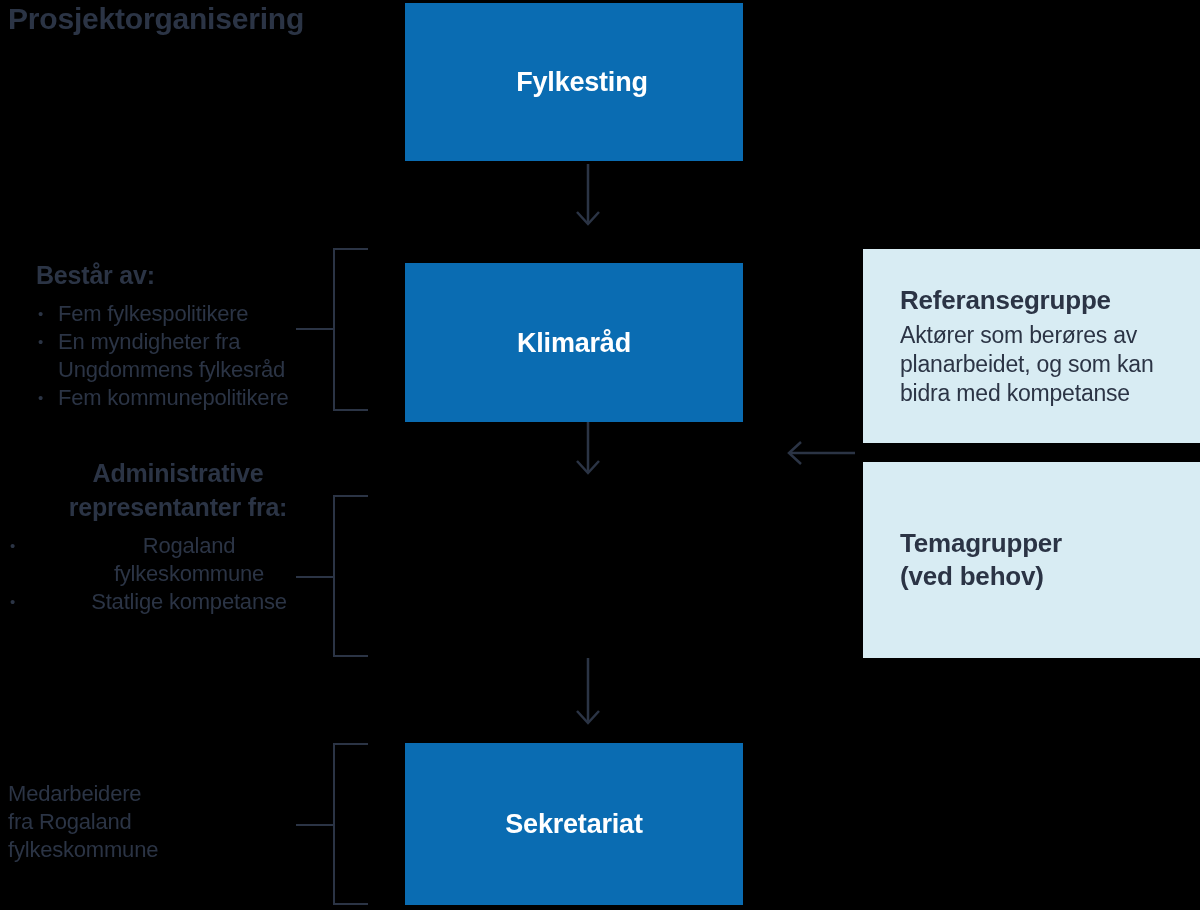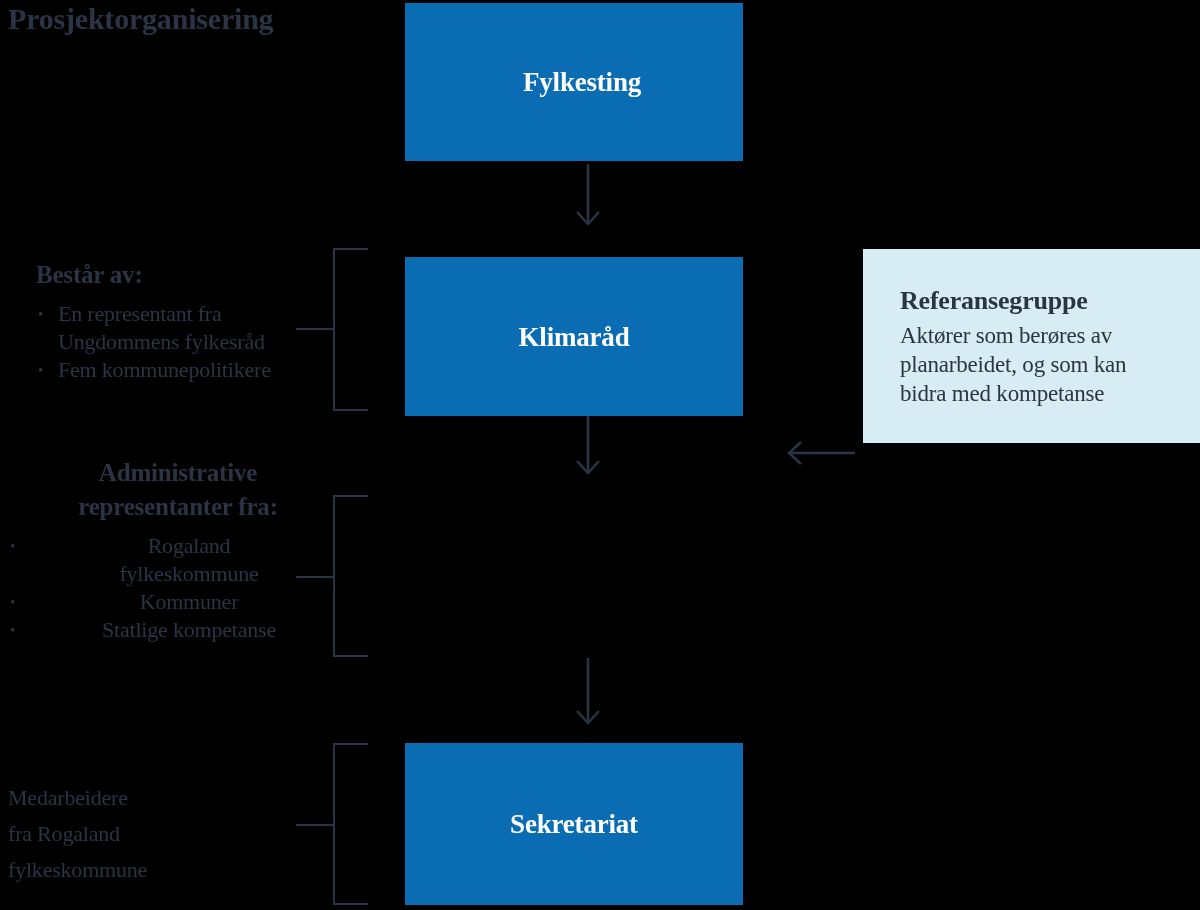--- a/index.html
+++ b/index.html
@@ -6,21 +6,21 @@
     margin: 0;
     padding: 0;
     background: var(--bg, #000);
   }
   .stage {
     position: relative;
     width: 1200px;
     height: 910px;
     background: var(--bg, #000);
     overflow: hidden;
-    font-family: Liberation Serif, serif;
+    font-family: Liberation Sans, sans-serif;
     letter-spacing: -0.2px;
   }
   .page-title {
     position: absolute;
     left: 8px;
     top: 2px;
     margin: 0;
     font-size: 30px;
     font-weight: bold;
     color: var(--ink, #2b3445);
@@ -43,21 +43,21 @@
     display: flex;
     align-items: center;
     justify-content: center;
     text-align: center;
     font-size: 27px;
     font-weight: bold;
     line-height: 34px;
     white-space: pre-line;
   }
   #node-fylkesting   { top: 3px;   height: 158px; padding-left: 16px; }
-  #node-klimarad     { top: 257px; height: 159px; }
+  #node-klimarad     { top: 263px; height: 159px; }
   #node-admingruppe  { top: 497px; height: 160px; }
   #node-sekretariat  { top: 743px; height: 162px; }
   .box.light {
     left: 863px;
     width: 337px;
     background: var(--box-light, #d8ecf3);
     color: var(--ink, #2b3445);
     display: flex;
     flex-direction: column;
     justify-content: center;
@@ -107,21 +107,21 @@
     content: "\2022";
     position: absolute;
     left: 2px;
     top: 0;
     font-size: 15px;
     line-height: 28px;
     color: var(--ink, #2b3445);
   }
   .side-note {
     font-size: 22px;
-    line-height: 36px;
+    line-height: 28px;
     white-space: pre-line;
   }
 </style>
 </head>
 <body>
 
 <div class="stage">
 
   <h1 class="page-title">Prosjektorganisering</h1>
 
@@ -173,37 +173,41 @@
     <div class="light-title">Referansegruppe</div>
     <div class="light-body">Aktører som berøres av
 planarbeidet, og som kan
 bidra med kompetanse</div>
   </div>
 
   <div class="box blue" id="node-sekretariat">
     <span>Sekretariat</span>
   </div>
 
+  <div class="box light" id="node-temagrupper">
+    <div class="light-title">Temagrupper
+(ved behov)</div>
+  </div>
 
   <div class="side-block" id="block-bestaar">
     <h2 class="side-heading">Består av:</h2>
     <ul class="side-list">
-      <li>En representant fra
+      <li>Fem fylkespolitikere</li>
+      <li>En myndigheter fra
 Ungdommens fylkesråd</li>
       <li>Fem kommunepolitikere</li>
     </ul>
   </div>
 
   <div class="side-block" id="block-admin">
     <h2 class="side-heading">Administrative
 representanter fra:</h2>
     <ul class="side-list">
       <li>Rogaland
 fylkeskommune</li>
-      <li>Kommuner</li>
       <li>Statlige kompetanse</li>
     </ul>
   </div>
 
   <div class="side-block" id="block-medarbeidere">
     <div class="side-note">Medarbeidere
 fra Rogaland
 fylkeskommune</div>
   </div>
 

